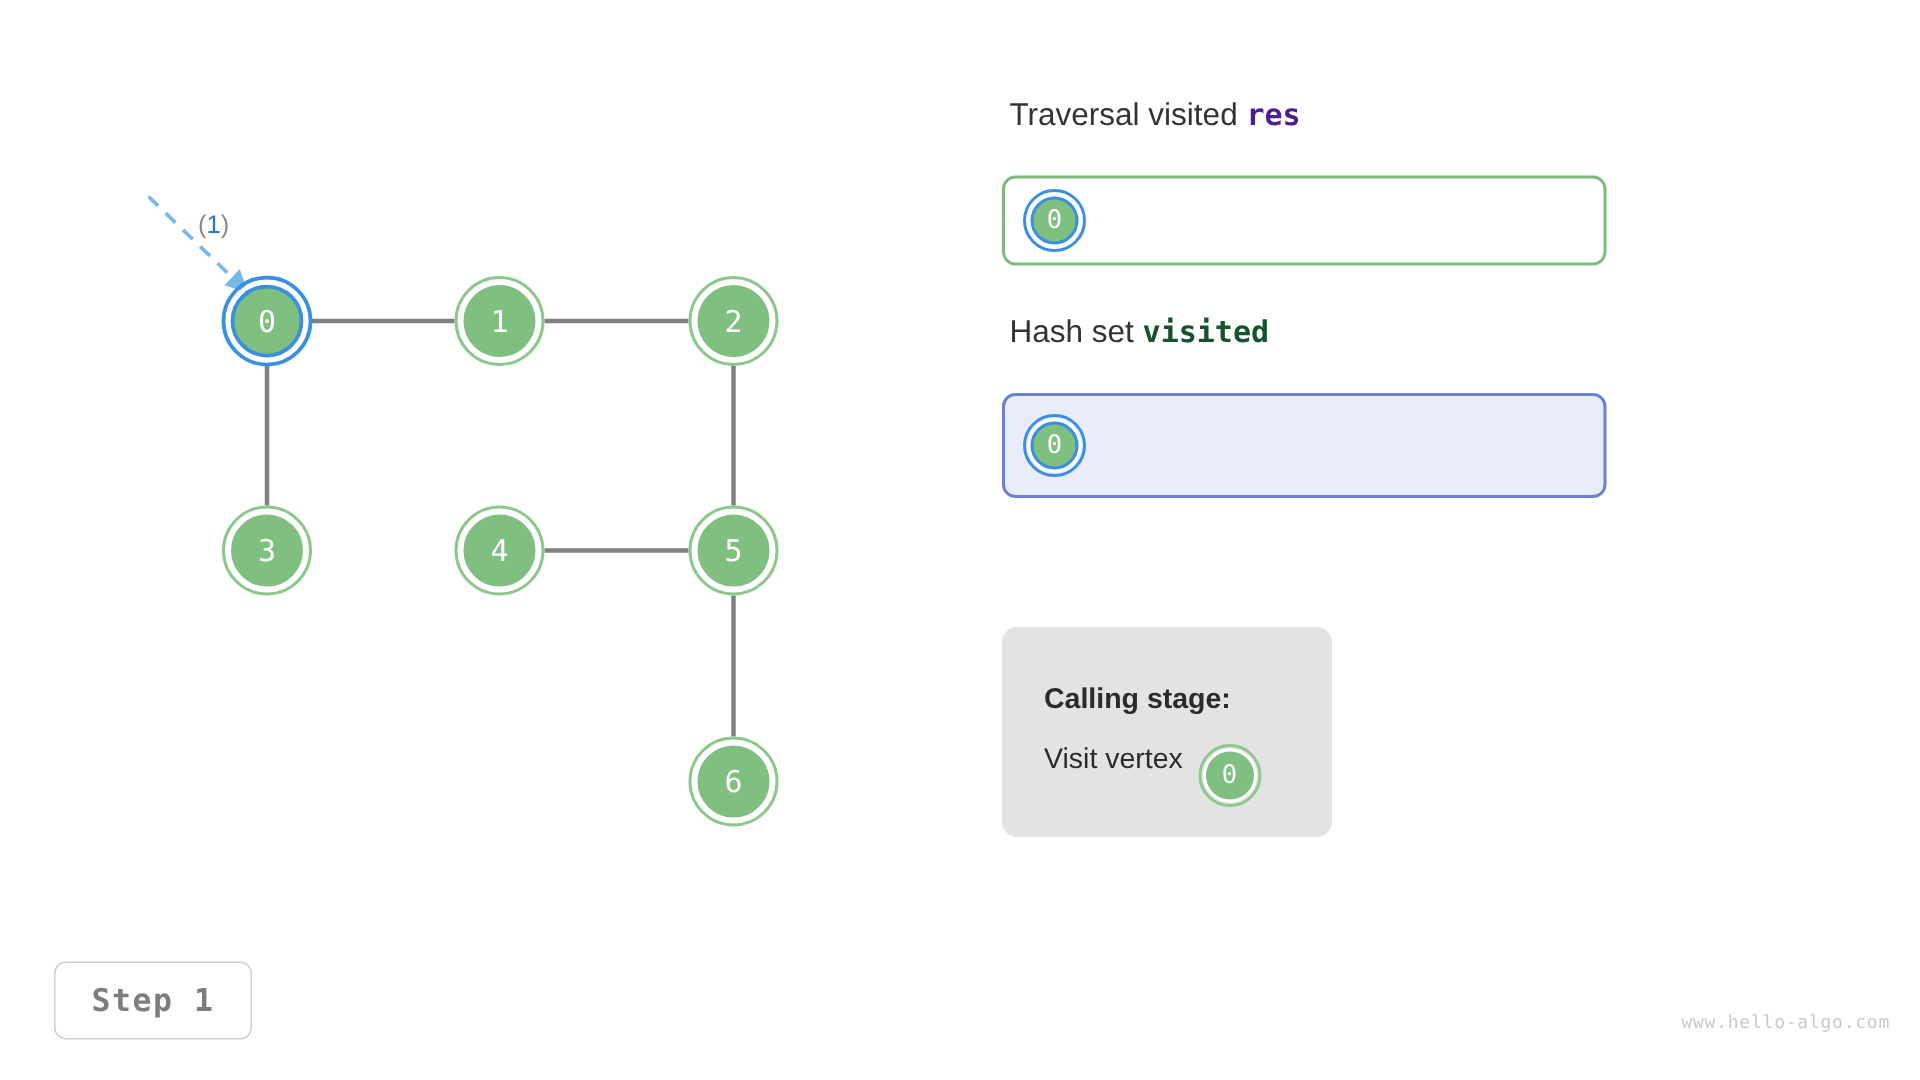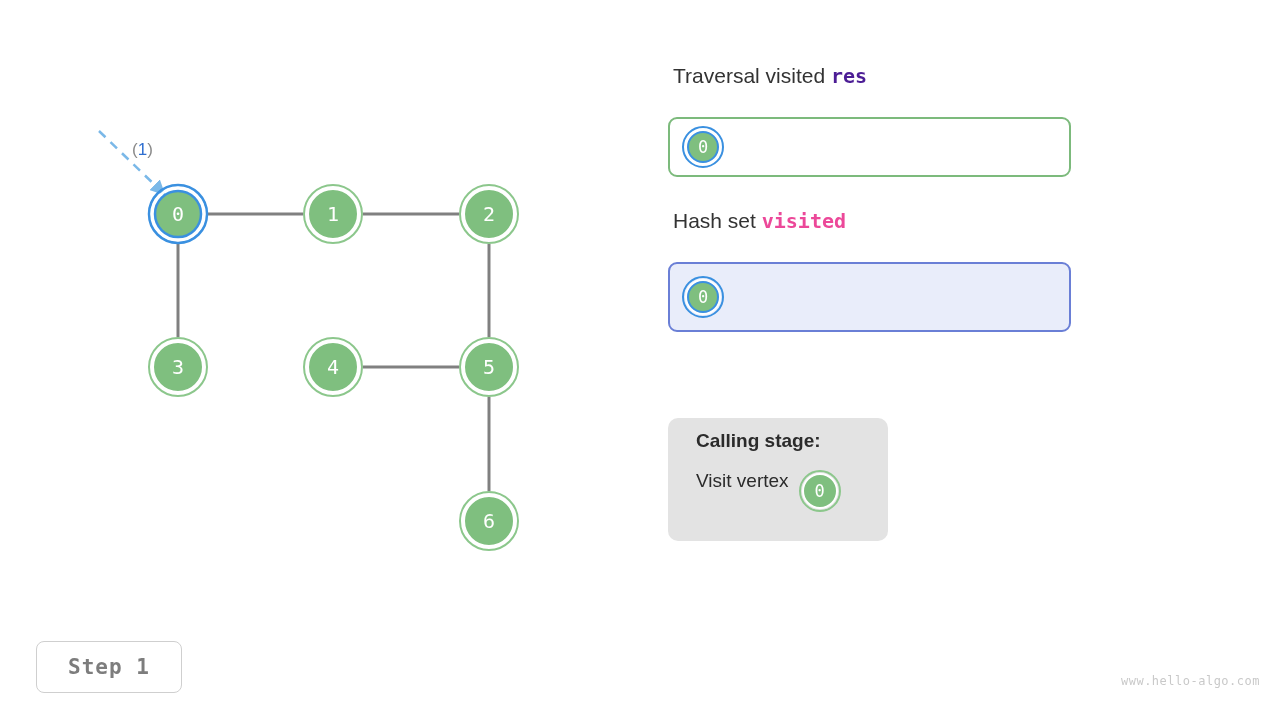--- a/index.html
+++ b/index.html
@@ -56,21 +56,21 @@
   }
   .code-green {
     font-family: "DejaVu Sans Mono", monospace;
     font-weight: bold;
     color: #4c1d95;
     font-size: 20px;
   }
   .code-blue {
     font-family: "DejaVu Sans Mono", monospace;
     font-weight: bold;
-    color: #ec4899;
+    color: #14532d;
     font-size: 20px;
     text-align: right;
   }
 
   #res-title { position: absolute; left: 5px; top: 64px; }
   #res-box {
     position: absolute;
     left: 0px;
     top: 117px;
     width: 403px;
@@ -179,21 +179,21 @@
 
   
   #stage-card {
     position: absolute;
     left: 0px;
     top: 418px;
     width: 220px;
     min-height: 123px;
     background: #e3e3e3;
     border-radius: 10px;
-    padding: 12px 26px 20px 28px;
+    padding: 38px 26px 20px 28px;
     box-sizing: border-box;
   }
   #stage-card-title {
     font-size: 19px;
     font-weight: bold;
     color: #2b2b2b;
     margin-bottom: 18px;
     white-space: nowrap;
   }
   #stage-card-body {
@@ -202,21 +202,21 @@
     font-size: 19px;
     color: #2b2b2b;
     white-space: nowrap;
   }
 
   
   #step-badge {
     position: absolute;
     left: 36px;
     top: 641px;
-    width: 146px;
+    width: 132px;
     height: 52px;
     border: 1.5px solid #cfcfcf;
     border-radius: 8px;
     background: #ffffff;
     display: flex;
     align-items: center;
     justify-content: center;
     font-family: "DejaVu Sans Mono", monospace;
     font-weight: bold;
     font-size: 21px;

